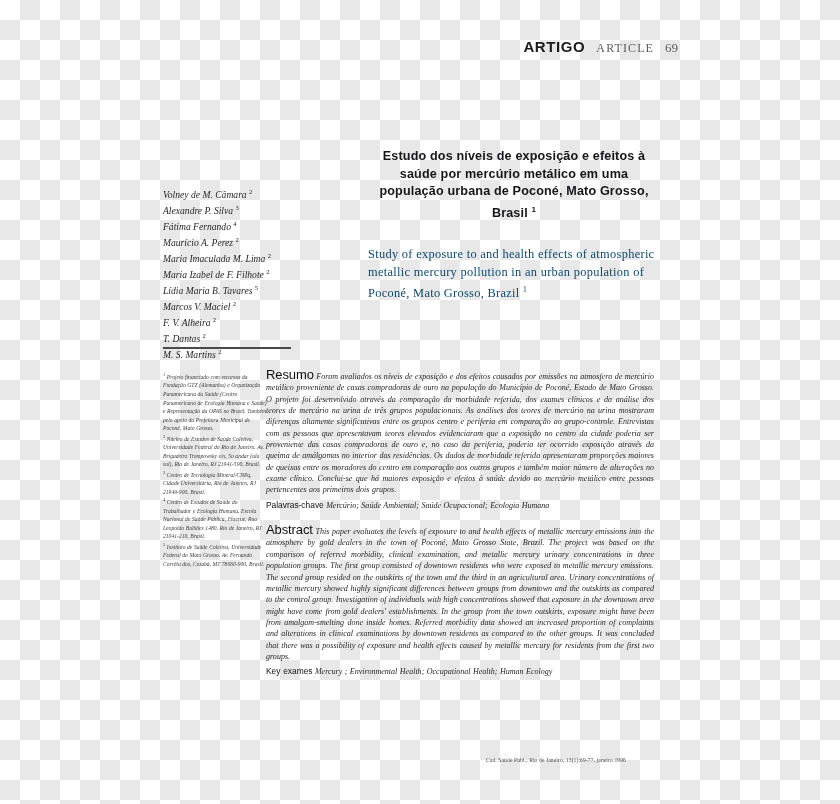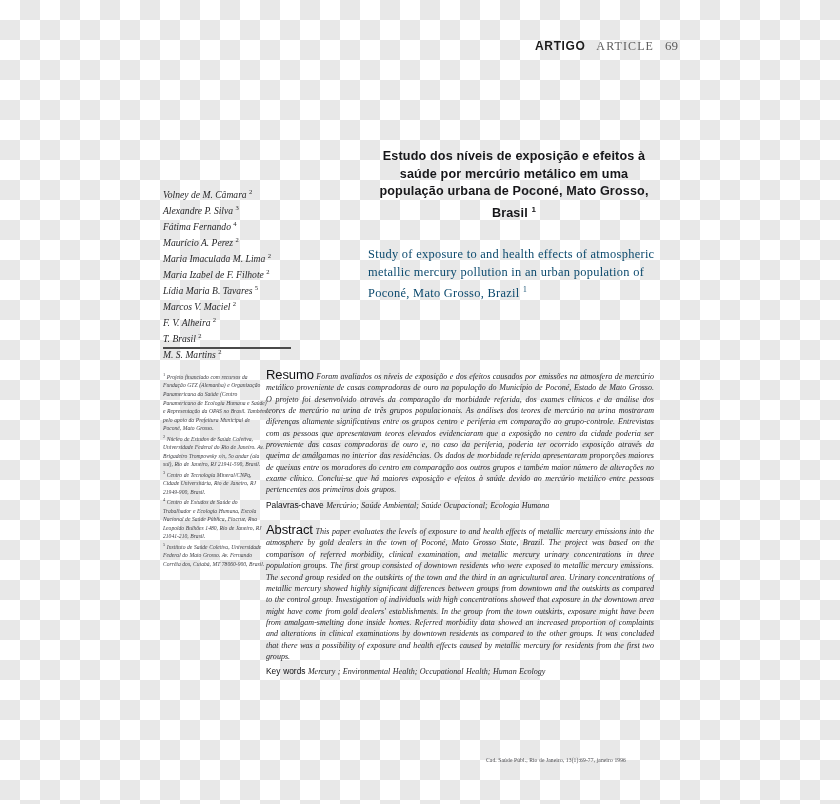--- a/index.html
+++ b/index.html
@@ -35,21 +35,21 @@
     right: 162px;
     top: 38px;
     display: flex;
     align-items: baseline;
     gap: 11px;
     white-space: nowrap;
   }
   .rh-artigo {
     font-family: "Liberation Sans", sans-serif;
     font-weight: bold;
-    font-size: 12px;
+    font-size: 15px;
     letter-spacing: 0.6px;
     color: #1b1b1b;
   }
   .rh-article {
     font-family: "Liberation Serif", serif;
     font-size: 12px;
     letter-spacing: 1.1px;
     color: #5d5d5d;
   }
   .rh-pageno {
@@ -201,21 +201,21 @@
   <div class="authors">
     <div class="author-line"><span>Volney de M. Câmara </span><sup>2</sup></div>
     <div class="author-line"><span>Alexandre P. Silva </span><sup>3</sup></div>
     <div class="author-line"><span>Fátima Fernando </span><sup>4</sup></div>
     <div class="author-line"><span>Maurício A. Perez </span><sup>2</sup></div>
     <div class="author-line"><span>Maria Imaculada M. Lima </span><sup>2</sup></div>
     <div class="author-line"><span>Maria Izabel de F. Filhote </span><sup>2</sup></div>
     <div class="author-line"><span>Lídia Maria B. Tavares </span><sup>5</sup></div>
     <div class="author-line"><span>Marcos V. Maciel </span><sup>2</sup></div>
     <div class="author-line"><span>F. V. Alheira </span><sup>2</sup></div>
-    <div class="author-line"><span>T. Brasil </span><sup>2</sup></div>
+    <div class="author-line"><span>T. Dantas </span><sup>2</sup></div>
     <div class="author-line"><span>M. S. Martins </span><sup>2</sup></div>
   </div>
 
   <div class="rule"></div>
 
   <div class="affiliations">
     <p class="affil"><sup>1</sup><span> Projeto financiado com recursos da Fundação GTZ (Alemanha) e Organização Panamericana da Saúde (Centro Panamericano de Ecologia Humana e Saúde) e Representação da OPAS no Brasil. Também pelo apoio da Prefeitura Municipal de Poconé, Mato Grosso.</span></p>
     <p class="affil"><sup>2</sup><span> Núcleo de Estudos de Saúde Coletiva, Universidade Federal do Rio de Janeiro. Av. Brigadeiro Trompowsky s/n, 5o andar (ala sul), Rio de Janeiro, RJ 21941-590, Brasil.</span></p>
     <p class="affil"><sup>3</sup><span> Centro de Tecnologia Mineral/CNPq, Cidade Universitária, Rio de Janeiro, RJ 21949-900, Brasil.</span></p>
     <p class="affil"><sup>4</sup><span> Centro de Estudos de Saúde do Trabalhador e Ecologia Humana, Escola Nacional de Saúde Pública, Fiocruz, Rua Leopoldo Bulhões 1480, Rio de Janeiro, RJ 21041-210, Brasil.</span></p>
@@ -229,19 +229,19 @@
     <div class="gap-sm"></div>
 
     <p class="para kw-block"><span class="kw-label">Palavras-chave</span><span> Mercúrio; Saúde Ambiental; Saúde Ocupacional; Ecologia Humana</span></p>
 
     <div class="gap-md"></div>
 
     <p class="para"><span class="lead">Abstract</span><span> This paper evaluates the levels of exposure to and health effects of metallic mercury emissions into the atmosphere by gold dealers in the town of Poconé, Mato Grosso State, Brazil. The project was based on the comparison of referred morbidity, clinical examination, and metallic mercury urinary concentrations in three population groups. The first group consisted of downtown residents who were exposed to metallic mercury emissions. The second group resided on the outskirts of the town and the third in an agricultural area. Urinary concentrations of metallic mercury showed highly significant differences between groups from downtown and the outskirts as compared to the control group. Investigation of individuals with high concentrations showed that exposure in the downtown area might have come from gold dealers' establishments. In the group from the town outskirts, exposure might have been from amalgam-smelting done inside homes. Referred morbidity data showed an increased proportion of complaints and alterations in clinical examinations by downtown residents as compared to the other groups. It was concluded that there was a possibility of exposure and health effects caused by metallic mercury for residents from the first two groups.</span></p>
 
     <div class="gap-sm"></div>
 
-    <p class="para kw-block"><span class="kw-label">Key words</span><span> Mercury ; Environmental Health; Occupational Health; Human Ecology</span></p>
+    <p class="para kw-block"><span class="kw-label">Key exames</span><span> Mercury ; Environmental Health; Occupational Health; Human Ecology</span></p>
 
   </div>
 
   <div class="footer-citation">Cad. Saúde Públ., Rio de Janeiro, 13(1):69-77, janeiro 1996</div>
 
 </div>
 
 </body></html>

